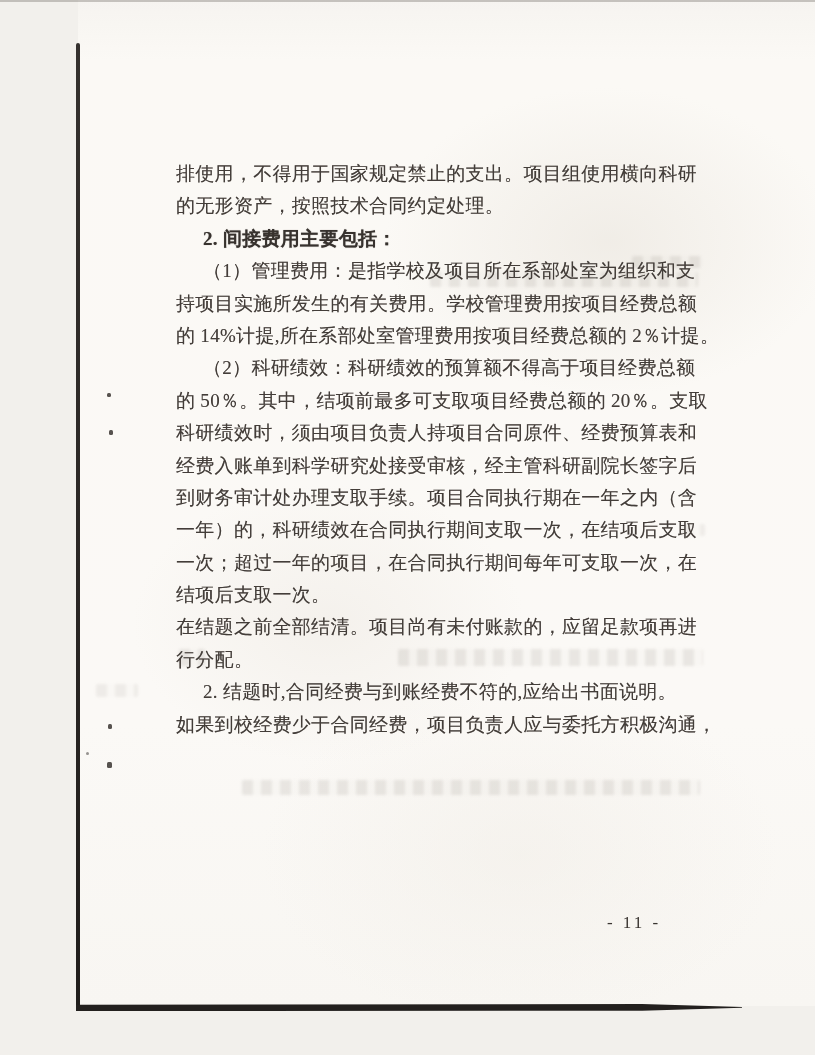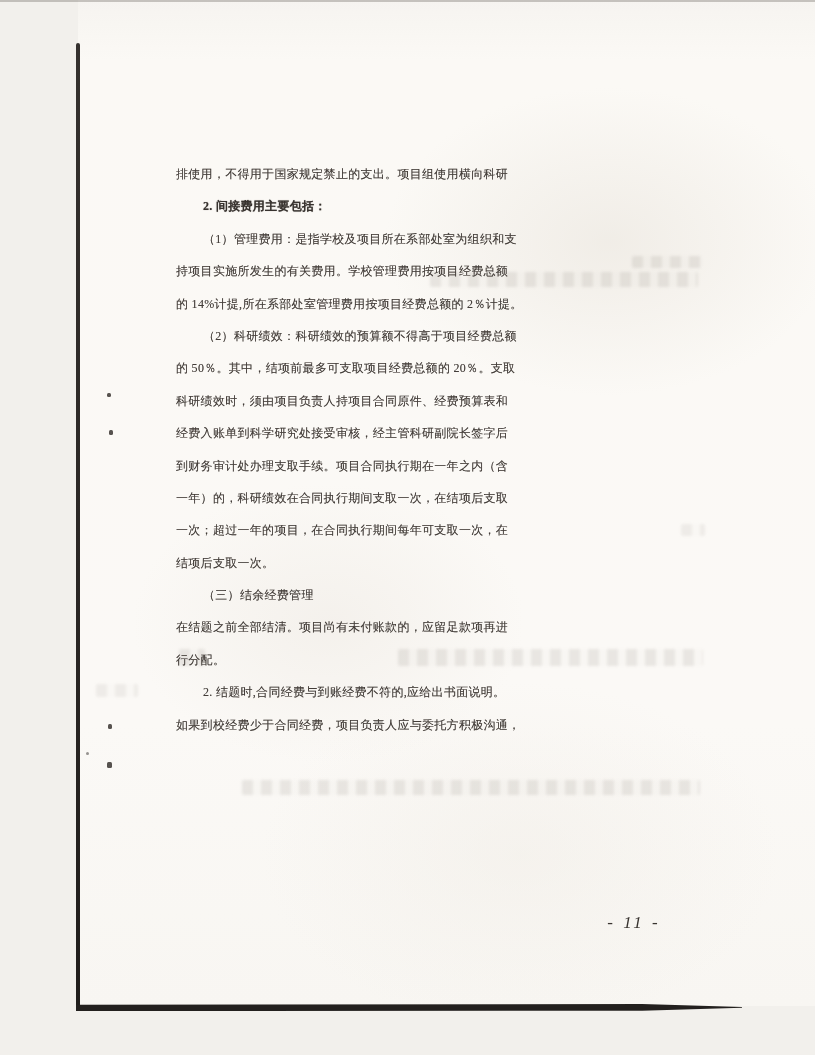--- a/index.html
+++ b/index.html
@@ -56,42 +56,41 @@
   
   .text-block {
     position: absolute;
     left: 176px;
     top: 158px;
     width: 505px;
   }
   .line {
     height: 32.4px;
     line-height: 32.4px;
-    font-size: 12px;
+    font-size: 19px;
     letter-spacing: 0.3px;
     white-space: nowrap;
     color: #433d39;
     text-shadow: 0 0 0.6px rgba(67,61,57,0.45);
   }
   .line.indent { padding-left: 27px; }
   .line.bold {
     font-weight: 700;
     color: #37322e;
     text-shadow: 0 0 0.8px rgba(45,40,36,0.6);
   }
   .page-number {
     position: absolute;
     left: 592px;
     top: 913px;
     width: 84px;
     text-align: center;
     font-size: 17px;
     letter-spacing: 3px;
     color: #3a3531;
-    font-style: italic;
   }
   
   .ghost {
     position: absolute;
     height: 15px;
     filter: blur(1.7px);
     opacity: 0.5;
     border-radius: 2px;
     background: repeating-linear-gradient(90deg,
       rgba(128,121,112,0.30) 0 11px,
@@ -125,33 +124,33 @@
   <div class="ghost" style="left:681px; top:524px; width:24px; height:12px; opacity:0.35;"></div>
 
   <div class="speck" style="left:107px; top:393px; width:4px; height:4px;"></div>
   <div class="speck" style="left:109px; top:430px; width:4px; height:5px;"></div>
   <div class="speck" style="left:108px; top:724px; width:4px; height:5px;"></div>
   <div class="speck" style="left:107px; top:762px; width:5px; height:6px;"></div>
   <div class="speck" style="left:86px; top:752px; width:3px; height:3px; opacity:0.5;"></div>
 
   <div class="text-block">
       <div class="line">排使用，不得用于国家规定禁止的支出。项目组使用横向科研</div>
+      <div class="line">的无形资产，按照技术合同约定处理。</div>
       <div class="line indent bold">2. 间接费用主要包括：</div>
       <div class="line indent">（1）管理费用：是指学校及项目所在系部处室为组织和支</div>
       <div class="line">持项目实施所发生的有关费用。学校管理费用按项目经费总额</div>
       <div class="line">的 14%计提,所在系部处室管理费用按项目经费总额的 2％计提。</div>
       <div class="line indent">（2）科研绩效：科研绩效的预算额不得高于项目经费总额</div>
       <div class="line">的 50％。其中，结项前最多可支取项目经费总额的 20％。支取</div>
       <div class="line">科研绩效时，须由项目负责人持项目合同原件、经费预算表和</div>
       <div class="line">经费入账单到科学研究处接受审核，经主管科研副院长签字后</div>
       <div class="line">到财务审计处办理支取手续。项目合同执行期在一年之内（含</div>
       <div class="line">一年）的，科研绩效在合同执行期间支取一次，在结项后支取</div>
       <div class="line">一次；超过一年的项目，在合同执行期间每年可支取一次，在</div>
       <div class="line">结项后支取一次。</div>
-      <div class="line indent">（三）结余经费管理</div>
       <div class="line">在结题之前全部结清。项目尚有未付账款的，应留足款项再进</div>
       <div class="line">行分配。</div>
       <div class="line indent">2. 结题时,合同经费与到账经费不符的,应给出书面说明。</div>
       <div class="line">如果到校经费少于合同经费，项目负责人应与委托方积极沟通，</div>
     </div>
 
   <div class="page-number">- 11 -</div>
 
 </div>
 

